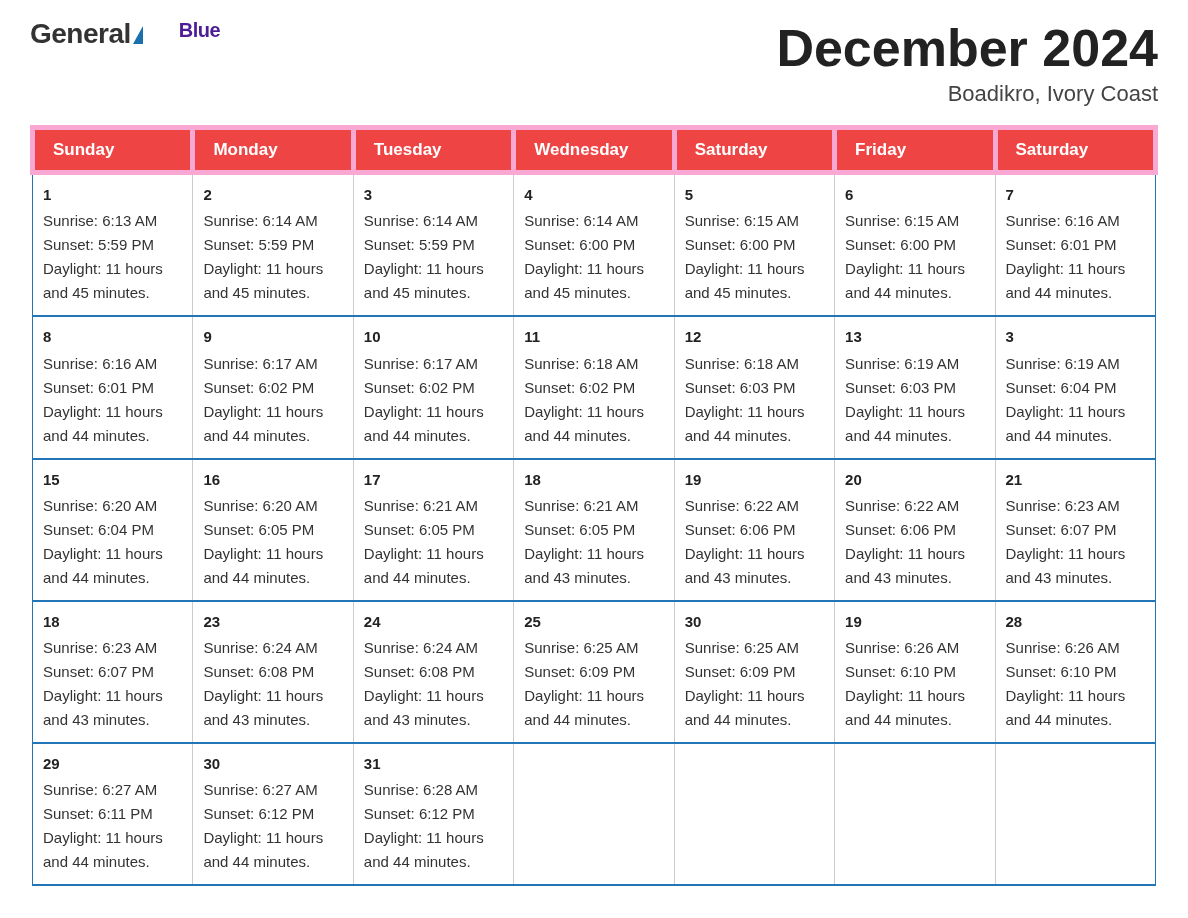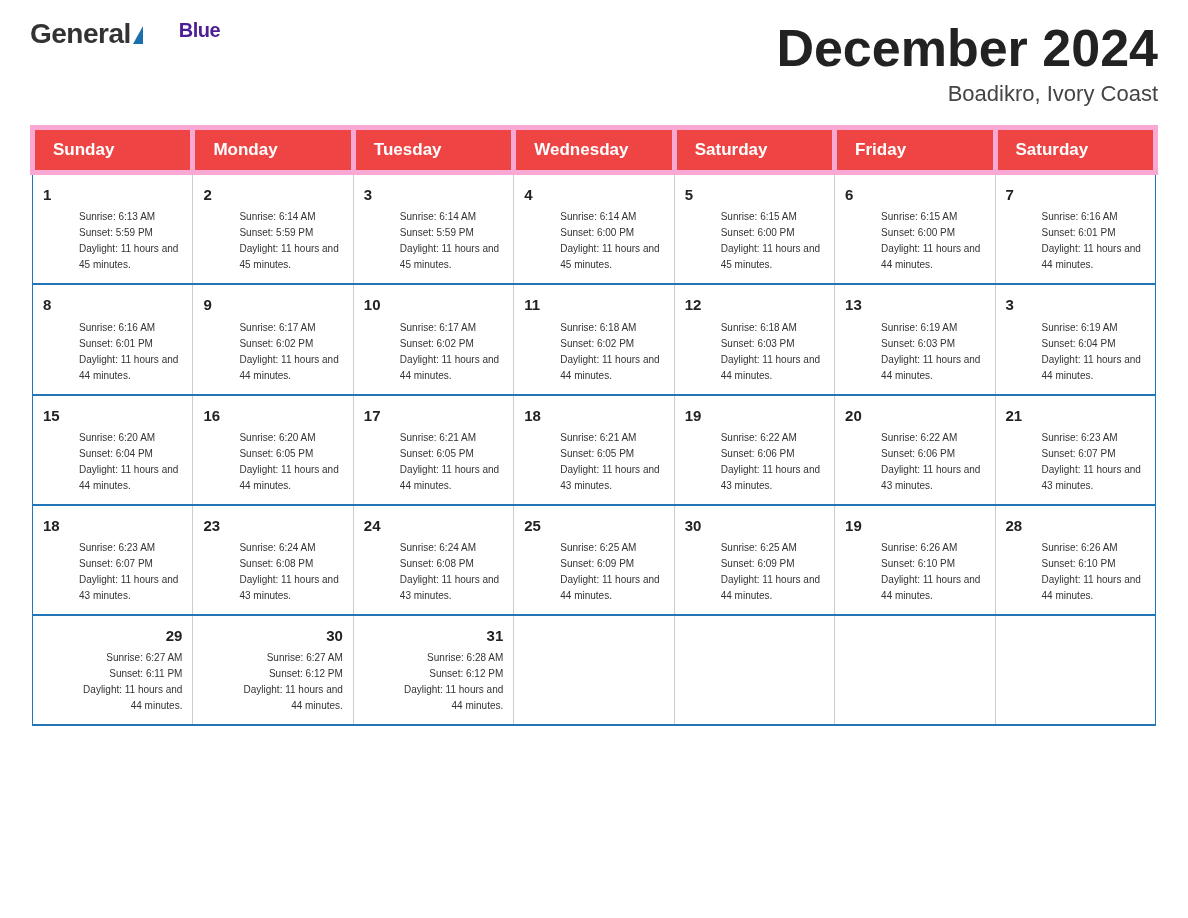--- a/index.html
+++ b/index.html
@@ -97,30 +97,28 @@
     }
     .day-num {
       font-size: 15px;
       font-weight: bold;
       display: block;
       margin-bottom: 3px;
       color: #222;
     }
     .day-info {
       color: #333;
-      font-size: 10px;
+      font-size: 15px;
       line-height: 1.6;
-      margin-left: 36px;
     }
     .empty-cell {
       background: #fff;
     }
     tbody tr:last-child {
       border-bottom: 2px solid #2276b8;
-      text-align: right;
     }
   </style>
 </head>
 <body>
 
 <div class="header">
   <div class="logo">
     <div>
       <span class="logo-general">General</span><span class="logo-triangle"></span>
     </div>

